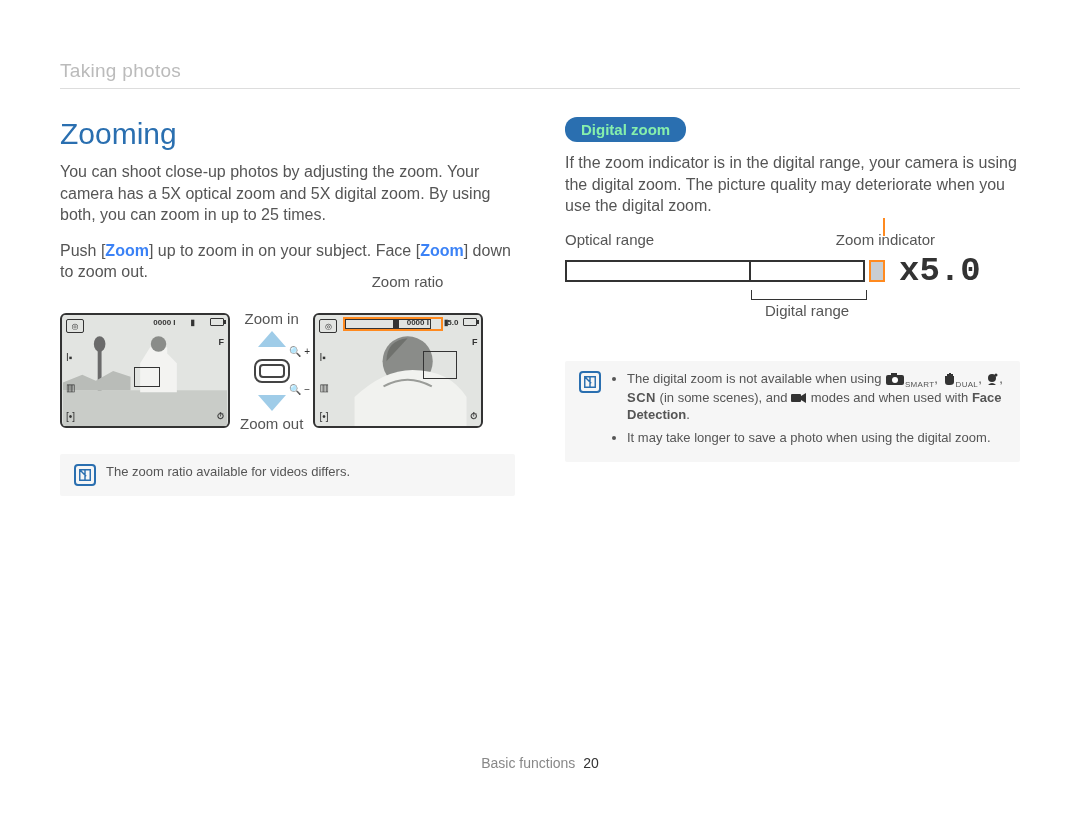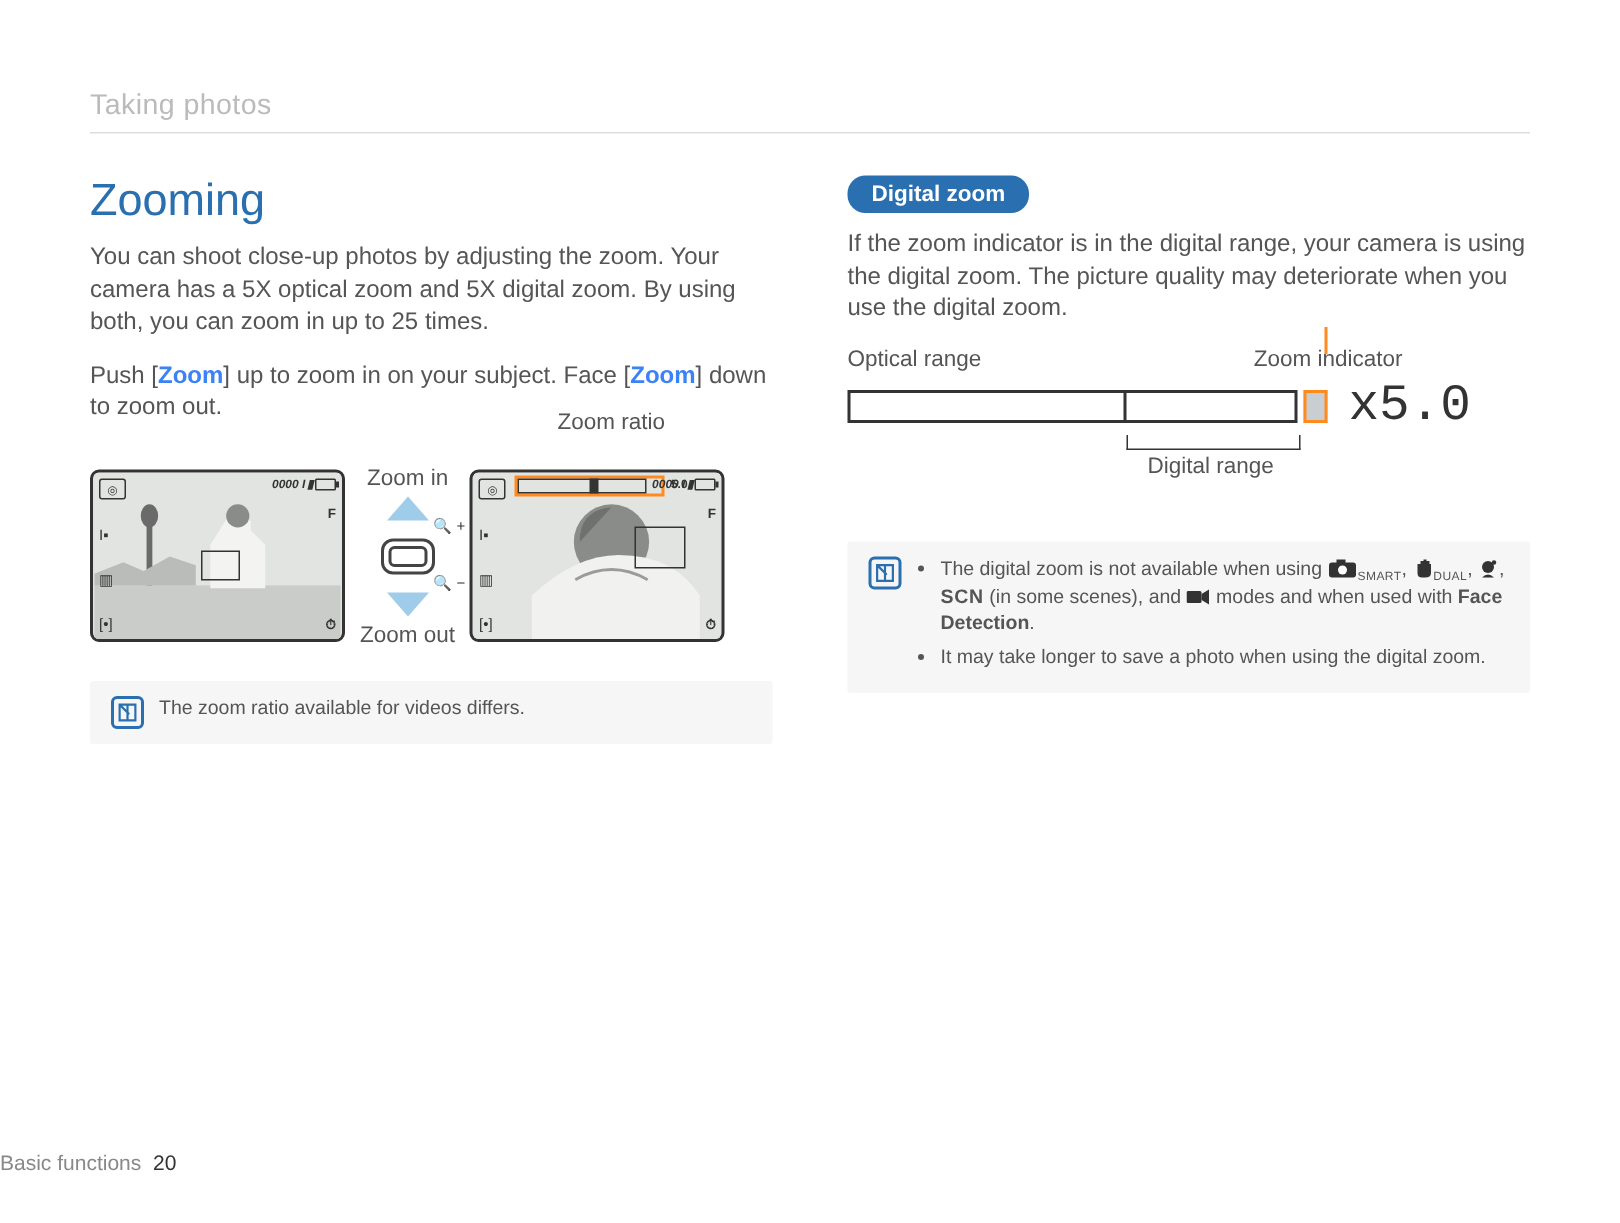--- a/index.html
+++ b/index.html
@@ -121,21 +121,21 @@
     color: #2a6fb0;
     display: flex;
     align-items: center; justify-content: center;
     flex: 0 0 auto;
     font-weight: 700;
   }
   .note-icon svg { width: 14px; height: 14px; }
   .pill {
     display: inline-block;
     background: #2a6fb0;
-    color: #ffffff;
+    color: #86efac;
     font-size: 15px;
     font-weight: 700;
     padding: 4px 16px;
     border-radius: 12px;
     margin-bottom: 10px;
   }
   .zoom-diagram {
     position: relative;
     margin-top: 14px;
     height: 100px;
@@ -163,21 +163,21 @@
     width: 16px; height: 22px;
     margin-left: 4px;
   }
   .zd-ind-lead{
     position:absolute; width:2px; height:18px; background:#ff8a1f;
     left: 318px; top: -13px;
   }
   .zd-value {
     font-family: "Courier New", monospace;
     font-size: 34px;
-    font-weight: 400;
+    font-weight: 700;
     color: #333;
     margin-left: 14px;
   }
   .zd-bracket-bottom {
     width: 116px;
     border-left: 1px solid #333;
     border-right: 1px solid #333;
     border-bottom: 1px solid #333;
     height: 10px;
     margin-left: 186px;
@@ -195,36 +195,36 @@
     vertical-align:middle;
   }
   .mode-icon.cam { width:20px;height:14px; }
   .mode-icon.cam svg{width:20px;height:14px;}
   .mode-sub { font-size:8px; font-weight:400; vertical-align:sub; letter-spacing:0.3px;}
   .mode-scn { font-weight:700; letter-spacing:0.5px;}
   .mode-icon.hand { width:14px;height:14px; }
   .mode-icon.video { width:16px;height:12px; }
   .footer {
     position: absolute;
-    bottom: 32px;
+    bottom: 44px;
     left: 0; right: 0;
-    text-align: left;
+    text-align: center;
     font-size: 14px;
     color: #888;
   }
   .footer .pg { color:#333; margin-left:4px;}
   .screen-icons-left{
     position:absolute;left:4px;top:4px;bottom:4px;
     display:flex;flex-direction:column;justify-content:space-between;
     font-size:10px;color:#333;
   }
   .sil{width:18px;height:14px;border:1.5px solid #333;border-radius:2px;display:flex;align-items:center;justify-content:center;font-size:8px;}
   .screen-icons-top{
-    position:absolute;top:3px;right:4px;display:flex;gap:1px;align-items:flex-end;
-    font-size:8px;color:#333;font-weight:700;font-style:italic;
+    position:absolute;top:3px;right:4px;display:flex;gap:15px;align-items:flex-start;
+    font-size:8px;color:#333;font-weight:700;
   }
   .batt{width:14px;height:8px;border:1.5px solid #333;border-radius:1px;position:relative;}
   .batt::after{content:"";position:absolute;right:-3px;top:1px;width:2px;height:4px;background:#333;}
   .screen-icons-right{
     position:absolute;right:4px;top:22px;bottom:4px;
     display:flex;flex-direction:column;justify-content:space-between;align-items:flex-end;
     font-size:9px;font-weight:700;color:#333;
   }
   .focus-sq{position:absolute;border:1px solid #333;}
   .zoom-strip{

